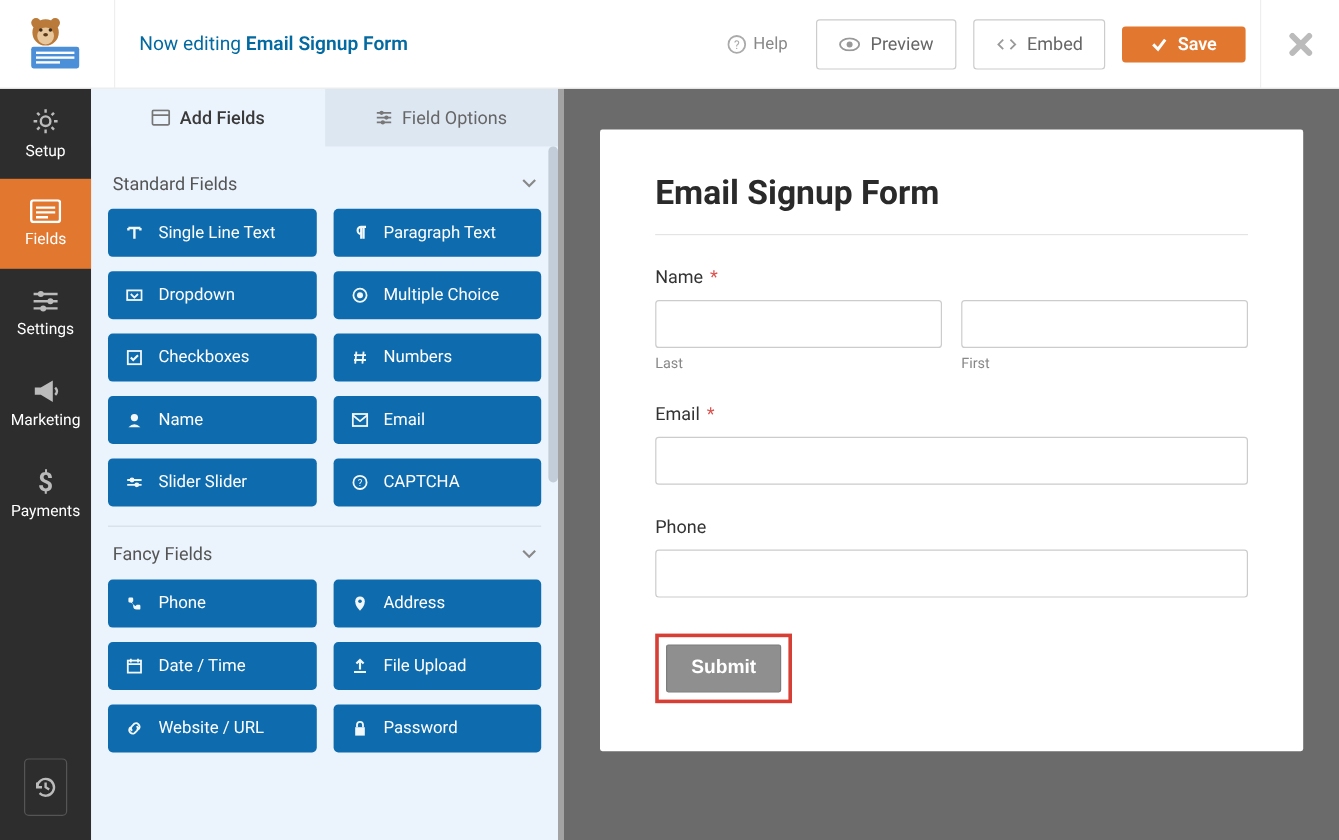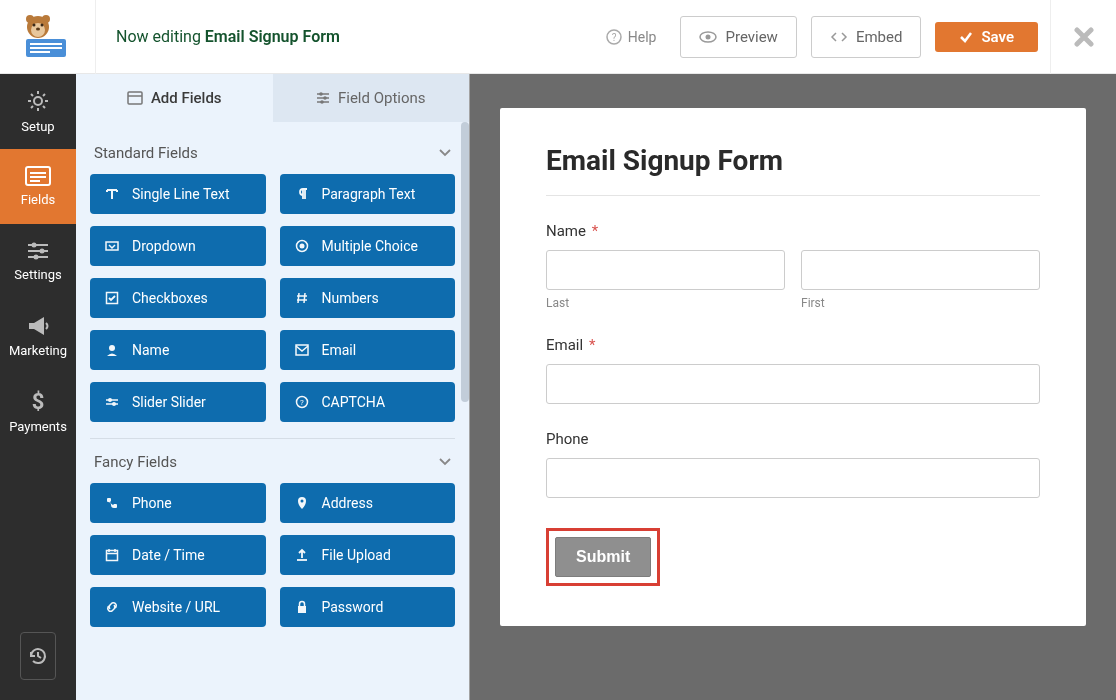--- a/index.html
+++ b/index.html
@@ -1,41 +1,41 @@
 <!DOCTYPE html>
 <html><head>
 <meta charset="utf-8">
 <style>
   * { box-sizing: border-box; margin: 0; padding: 0; }
   body { font-family: -apple-system, BlinkMacSystemFont, "Segoe UI", Roboto, Arial, sans-serif; font-size: 14px; color: #333; width: 1116px; height: 700px; overflow: hidden; background: #fff; }
   .app { display: flex; flex-direction: column; width: 100%; height: 100%; }
   
   .topbar { display: flex; align-items: center; height: 74px; border-bottom: 1px solid #e8e8e8; }
   .logo-cell { width: 96px; height: 74px; display:flex; align-items:center; justify-content:center; border-right: 1px solid #eee; }
-  .title-cell { flex:1; padding-left: 20px; font-size: 16px; color:#14532d; }
+  .title-cell { flex:1; padding-left: 20px; font-size: 16px; color:#0369a1; }
   .title-cell .bold { font-weight: 600; }
   .top-actions { display:flex; align-items:center; gap:14px; padding-right: 12px; }
   .help-link { display:flex; align-items:center; gap:6px; color:#888; cursor:pointer; padding:0 10px; }
   .btn-outline { display:flex; align-items:center; gap:8px; border:1px solid #ccc; background:#fff; color:#666; height:42px; padding:0 18px; border-radius:3px; cursor:pointer; font-size:15px; }
   .btn-save { display:flex; align-items:center; gap:8px; background:#e27730; color:#fff; height:30px; padding:0 24px; border-radius:3px; font-weight:600; font-size:15px; cursor:pointer; }
   .close-cell { width:66px; height:74px; display:flex; align-items:center; justify-content:center; border-left:1px solid #eee; color:#bbb; cursor:pointer; }
   .ic { display:inline-block; }
   
   .main { flex:1; display:flex; overflow:hidden; }
   
   .leftnav { width:76px; background:#2d2d2d; display:flex; flex-direction:column; color:#fff; }
   .nav-item { height:75px; display:flex; flex-direction:column; align-items:center; justify-content:center; gap:6px; cursor:pointer; }
   .nav-item.active { background:#e27730; }
   .nav-item span { font-size:13px; }
   .nav-item .nic { color: #bbb; }
   .nav-item.active .nic { color:#fff; }
   .nav-spacer { flex:1; }
   .history-btn { height:48px; margin:10px 20px 20px; border:1px solid #555; border-radius:4px; display:flex; align-items:center; justify-content:center; color:#bbb; cursor:pointer; }
   
-  .panel { width:394px; background:#ebf3fc; display:flex; flex-direction:column; border-right:1px solid #a3a3a3; position:relative; }
+  .panel { width:394px; background:#ebf3fc; display:flex; flex-direction:column; border-right:5px solid #a3a3a3; position:relative; }
   .panel-tabs { display:flex; height:48px; }
   .ptab { flex:1; display:flex; align-items:center; justify-content:center; gap:8px; font-size:15px; color:#666; cursor:pointer; }
   .ptab.active { background:#ebf3fc; color:#3a3a3a; font-weight:500; }
   .ptab.inactive { background:#dde7f2; }
   .panel-body { flex:1; overflow-y:auto; padding: 8px 14px 20px 14px; position:relative; }
   .panel-scroll-indicator { position:absolute; right:0; top:48px; width:8px; height:280px; background:#c2cdd9; border-radius:4px; }
   .section-head { display:flex; align-items:center; justify-content:space-between; padding:14px 4px 12px; color:#555; font-size:15px; cursor:pointer; }
   .section-head .chev { color:#888; }
   .section-divider { border-top:1px solid #d5dde6; margin-top:10px; }
   .field-grid { display:grid; grid-template-columns: 1fr 1fr; gap:12px 14px; padding-bottom:6px; }

